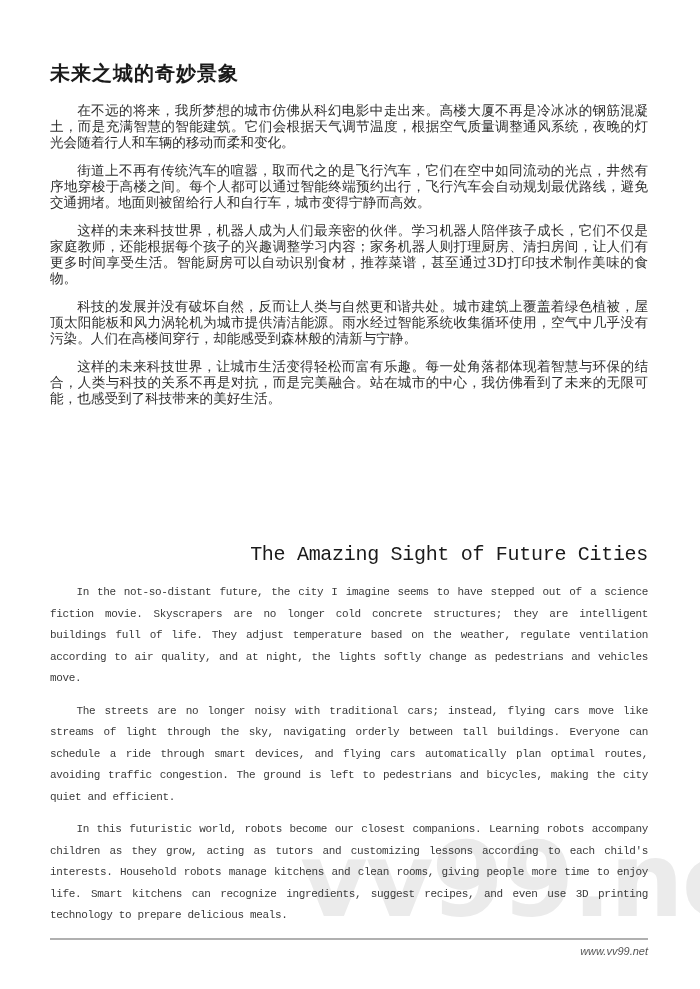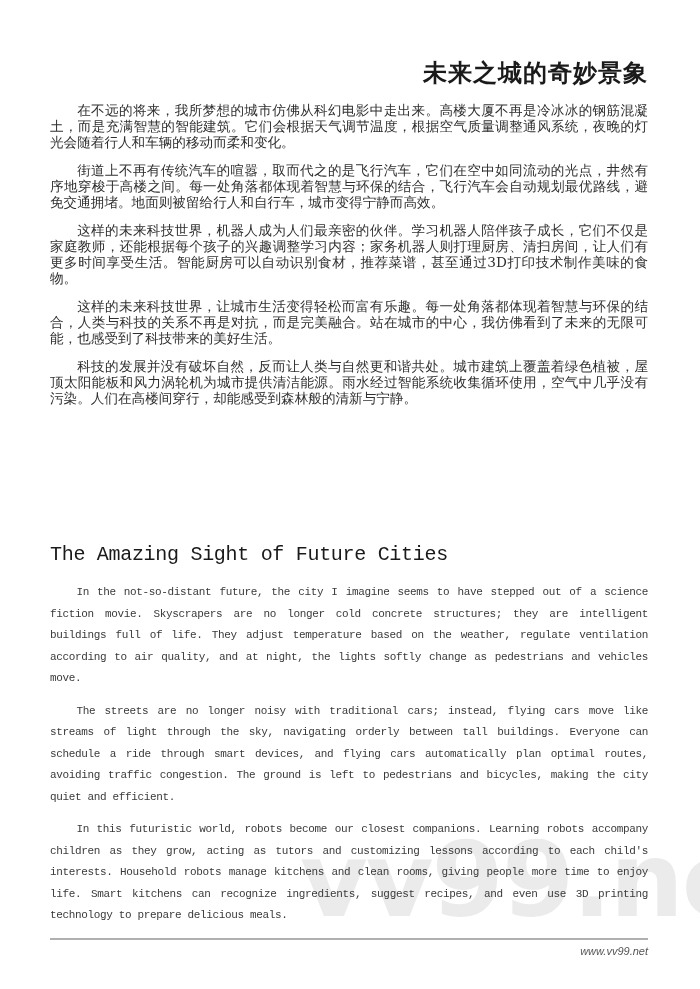--- a/index.html
+++ b/index.html
@@ -38,33 +38,33 @@
       position: absolute;
       left: 50px;
       width: 598px;
       z-index: 1;
     }
     .section.zh { top: 58px; }
     .section.en { top: 540px; }
 
     .title-zh {
       font-family: "DejaVu Sans", "Liberation Sans", sans-serif;
-      font-size: 24px;
+      font-size: 20px;
       font-weight: bold;
-      text-align: right;
+      text-align: left;
       color: #1a1a1a;
       margin: 0 0 14px 0;
       line-height: 30px;
       letter-spacing: 1px;
     }
     .title-en {
       font-family: "Liberation Mono", "DejaVu Sans Mono", monospace;
       font-size: 20px;
       font-weight: normal;
-      text-align: left;
+      text-align: right;
       color: #1a1a1a;
       margin: 0 0 12px 0;
       line-height: 30px;
       letter-spacing: -0.3px;
     }
     .para-zh {
       font-family: "DejaVu Serif", "Liberation Serif", serif;
       font-size: 13.6px;
       line-height: 16px;
       text-indent: 2em;
@@ -105,24 +105,24 @@
 </head>
 <body>
 
 <div class="page">
 
   <div class="watermark">vv99.net</div>
 
   <section class="section zh">
     <h1 class="title-zh">未来之城的奇妙景象</h1>
     <p class="para-zh">在不远的将来，我所梦想的城市仿佛从科幻电影中走出来。高楼大厦不再是冷冰冰的钢筋混凝土，而是充满智慧的智能建筑。它们会根据天气调节温度，根据空气质量调整通风系统，夜晚的灯光会随着行人和车辆的移动而柔和变化。</p>
-    <p class="para-zh">街道上不再有传统汽车的喧嚣，取而代之的是飞行汽车，它们在空中如同流动的光点，井然有序地穿梭于高楼之间。每一处角落都体现着智慧与环保的结合，飞行汽车会自动规划最优路线，避免交通拥堵。地面则被留给行人和自行车，城市变得宁静而高效。</p>
+    <p class="para-zh">街道上不再有传统汽车的喧嚣，取而代之的是飞行汽车，它们在空中如同流动的光点，井然有序地穿梭于高楼之间。每个人都可以通过智能终端预约出行，飞行汽车会自动规划最优路线，避免交通拥堵。地面则被留给行人和自行车，城市变得宁静而高效。</p>
     <p class="para-zh">这样的未来科技世界，机器人成为人们最亲密的伙伴。学习机器人陪伴孩子成长，它们不仅是家庭教师，还能根据每个孩子的兴趣调整学习内容；家务机器人则打理厨房、清扫房间，让人们有更多时间享受生活。智能厨房可以自动识别食材，推荐菜谱，甚至通过3D打印技术制作美味的食物。</p>
+    <p class="para-zh">科技的发展并没有破坏自然，反而让人类与自然更和谐共处。城市建筑上覆盖着绿色植被，屋顶太阳能板和风力涡轮机为城市提供清洁能源。雨水经过智能系统收集循环使用，空气中几乎没有污染。人们在高楼间穿行，却能感受到森林般的清新与宁静。</p>
     <p class="para-zh">这样的未来科技世界，让城市生活变得轻松而富有乐趣。每一处角落都体现着智慧与环保的结合，人类与科技的关系不再是对抗，而是完美融合。站在城市的中心，我仿佛看到了未来的无限可能，也感受到了科技带来的美好生活。</p>
-    <p class="para-zh">科技的发展并没有破坏自然，反而让人类与自然更和谐共处。城市建筑上覆盖着绿色植被，屋顶太阳能板和风力涡轮机为城市提供清洁能源。雨水经过智能系统收集循环使用，空气中几乎没有污染。人们在高楼间穿行，却能感受到森林般的清新与宁静。</p>
   </section>
 
   <section class="section en">
     <h1 class="title-en">The Amazing Sight of Future Cities</h1>
     <p class="para-en">In the not-so-distant future, the city I imagine seems to have stepped out of a science fiction movie. Skyscrapers are no longer cold concrete structures; they are intelligent buildings full of life. They adjust temperature based on the weather, regulate ventilation according to air quality, and at night, the lights softly change as pedestrians and vehicles move.</p>
     <p class="para-en">The streets are no longer noisy with traditional cars; instead, flying cars move like streams of light through the sky, navigating orderly between tall buildings. Everyone can schedule a ride through smart devices, and flying cars automatically plan optimal routes, avoiding traffic congestion. The ground is left to pedestrians and bicycles, making the city quiet and efficient.</p>
     <p class="para-en">In this futuristic world, robots become our closest companions. Learning robots accompany children as they grow, acting as tutors and customizing lessons according to each child's interests. Household robots manage kitchens and clean rooms, giving people more time to enjoy life. Smart kitchens can recognize ingredients, suggest recipes, and even use 3D printing technology to prepare delicious meals.</p>
   </section>
 
   <div class="footer-rule"></div>

